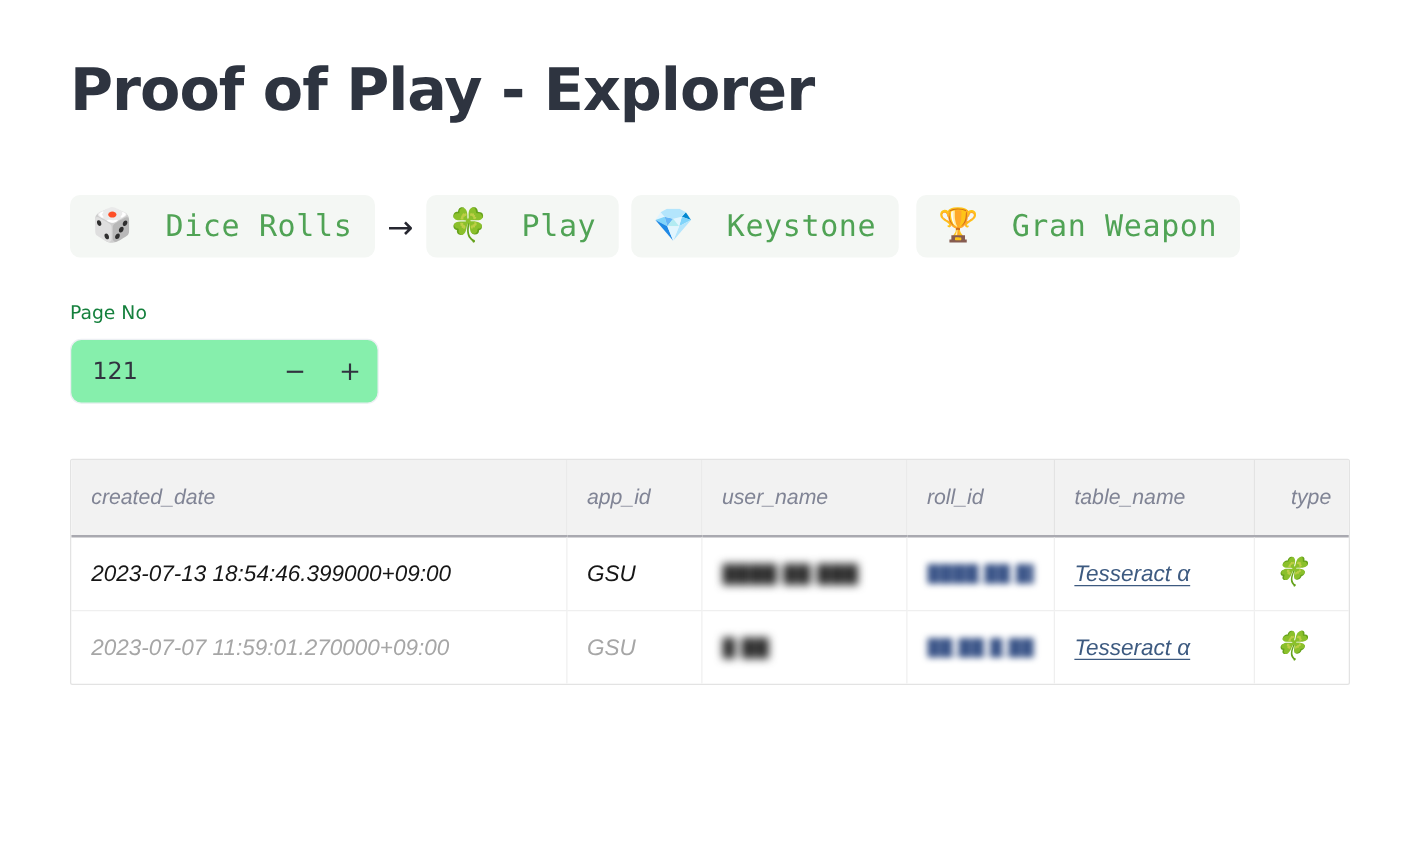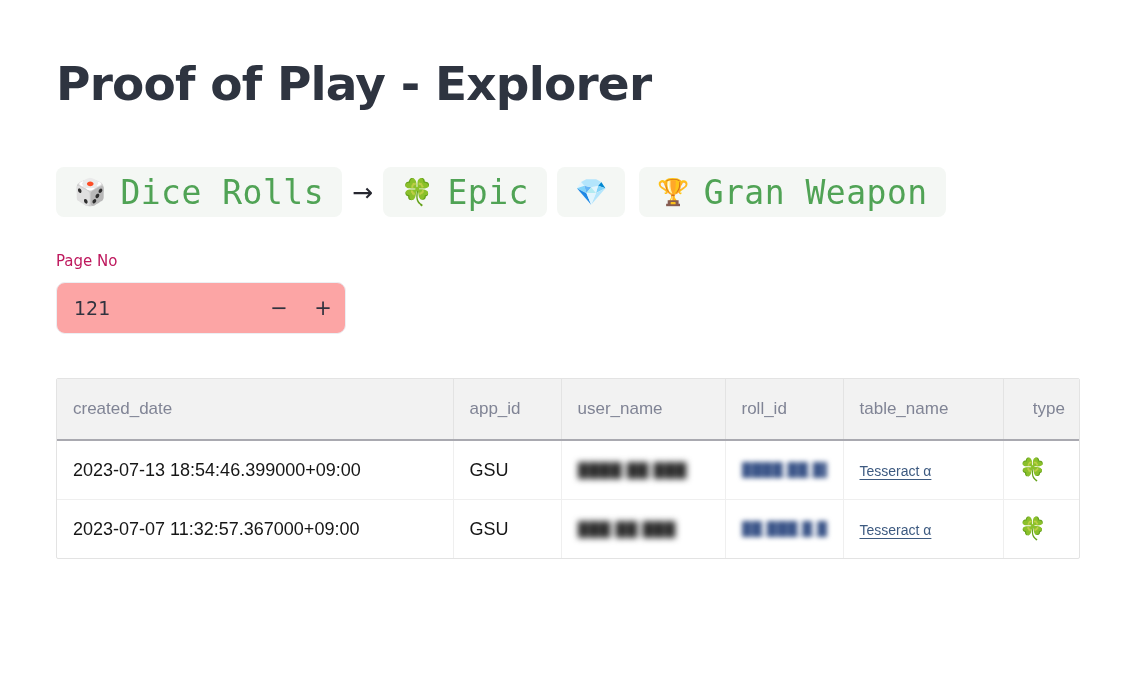--- a/index.html
+++ b/index.html
@@ -10,21 +10,21 @@
   body {
     width: 1134px;
     height: 679px;
     overflow: hidden;
     font-family: "Liberation Sans", sans-serif;
     color: #262730;
     -webkit-font-smoothing: antialiased;
   }
 
   .page {
-    padding: 15px 56px;
+    padding: 4px 56px;
     box-sizing: border-box;
   }
 
   
   .page-title {
     font-family: "DejaVu Sans", sans-serif;
     font-size: 47px;
     font-weight: 700;
     letter-spacing: -0.8px;
     color: #2e3440;
@@ -50,47 +50,48 @@
     height: 34px;
     box-sizing: content-box;
   }
   .crumb-icon {
     font-size: 26px;
     line-height: 1;
     font-family: "DejaVu Sans", sans-serif;
   }
   .crumb-label {
     font-family: "DejaVu Sans Mono", monospace;
-    font-size: 33px;
+    font-size: 24px;
     font-weight: 500;
     color: #50a355;
     letter-spacing: 0.5px;
     white-space: nowrap;
+    margin-left: 12px;
   }
   .crumb-sep {
     font-size: 25px;
     color: #262730;
     padding: 0 10px;
     font-family: "DejaVu Sans", sans-serif;
     line-height: 1;
   }
 
   
   .field-label {
     margin-top: 34px;
     font-family: "DejaVu Sans", sans-serif;
     font-size: 15px;
-    color: #be185d;
+    color: #15803d;
     line-height: 1.4;
   }
   .number-input {
     margin-top: 10px;
-    width: 290px;
+    width: 247px;
     height: 52px;
-    background: #fca5a5;
+    background: #86efac;
     border: 1px solid #eceff3;
     border-radius: 9px;
     display: flex;
     align-items: center;
     box-sizing: border-box;
   }
   .number-value {
     flex: 1;
     padding-left: 17px;
     font-family: "DejaVu Sans", sans-serif;
@@ -112,20 +113,21 @@
   .step-btn.plus { border-top-right-radius: 9px; border-bottom-right-radius: 9px; }
 
   
   .table-wrap {
     margin-top: 44px;
     width: 1024px;
     border: 1px solid #e3e3e3;
     border-radius: 2px;
     box-sizing: border-box;
     overflow: hidden;
+    font-style: italic;
   }
   table.data {
     border-collapse: collapse;
     table-layout: fixed;
     width: 100%;
     font-family: "Liberation Sans", sans-serif;
   }
   table.data thead th {
     background: #f2f2f2;
     color: #808495;
@@ -161,21 +163,21 @@
   .col-user    { width: 164px; }
   .col-roll    { width: 118px; }
   .col-table   { width: 160px; }
   .col-type    { width: 78px; }
 
   .cell-link {
     color: #3d5a80;
     text-decoration: underline;
     text-underline-offset: 3px;
     cursor: pointer;
-    font-size: 14px;
+    font-size: 18px;
   }
   .type-emoji {
     font-family: "DejaVu Sans", sans-serif;
     font-size: 22px;
     line-height: 1;
   }
 
   
   .redacted {
     display: block;
@@ -205,25 +207,26 @@
 
     <div class="crumb">
       <span class="crumb-icon">🎲</span>
       <span class="crumb-label">Dice Rolls</span>
     </div>
 
     <span class="crumb-sep">→</span>
 
     <div class="crumb">
       <span class="crumb-icon">🍀</span>
-      <span class="crumb-label">Epic</span>
+      <span class="crumb-label">Play</span>
     </div>
 
     <div class="crumb" style="margin-left:10px;">
       <span class="crumb-icon">💎</span>
+      <span class="crumb-label">Keystone</span>
     </div>
 
     <div class="crumb" style="margin-left:14px;">
       <span class="crumb-icon">🏆</span>
       <span class="crumb-label">Gran Weapon</span>
     </div>
 
   </div>
 
   <div class="field-label">Page No</div>
@@ -265,34 +268,34 @@
             <span class="redacted linkish">████ ██ ██</span>
           </td>
           <td>
             <span class="cell-link">Tesseract α</span>
           </td>
           <td>
             <span class="type-emoji">🍀</span>
           </td>
         </tr>
 
-
-        <tr>
-          <td>2023-07-07 11:32:57.367000+09:00</td>
+        <tr class="dim">
+          <td>2023-07-07 11:59:01.270000+09:00</td>
           <td>GSU</td>
           <td class="blurcell">
-            <span class="redacted">███ ██ ███</span>
+            <span class="redacted">█ ██</span>
           </td>
           <td class="blurcell">
-            <span class="redacted linkish">██ ███ █ ██</span>
+            <span class="redacted linkish">██ ██ █ ██</span>
           </td>
           <td>
             <span class="cell-link">Tesseract α</span>
           </td>
           <td>
             <span class="type-emoji">🍀</span>
           </td>
         </tr>
+
       </tbody>
     </table>
   </div>
 
 </div>
 
 </body></html>

